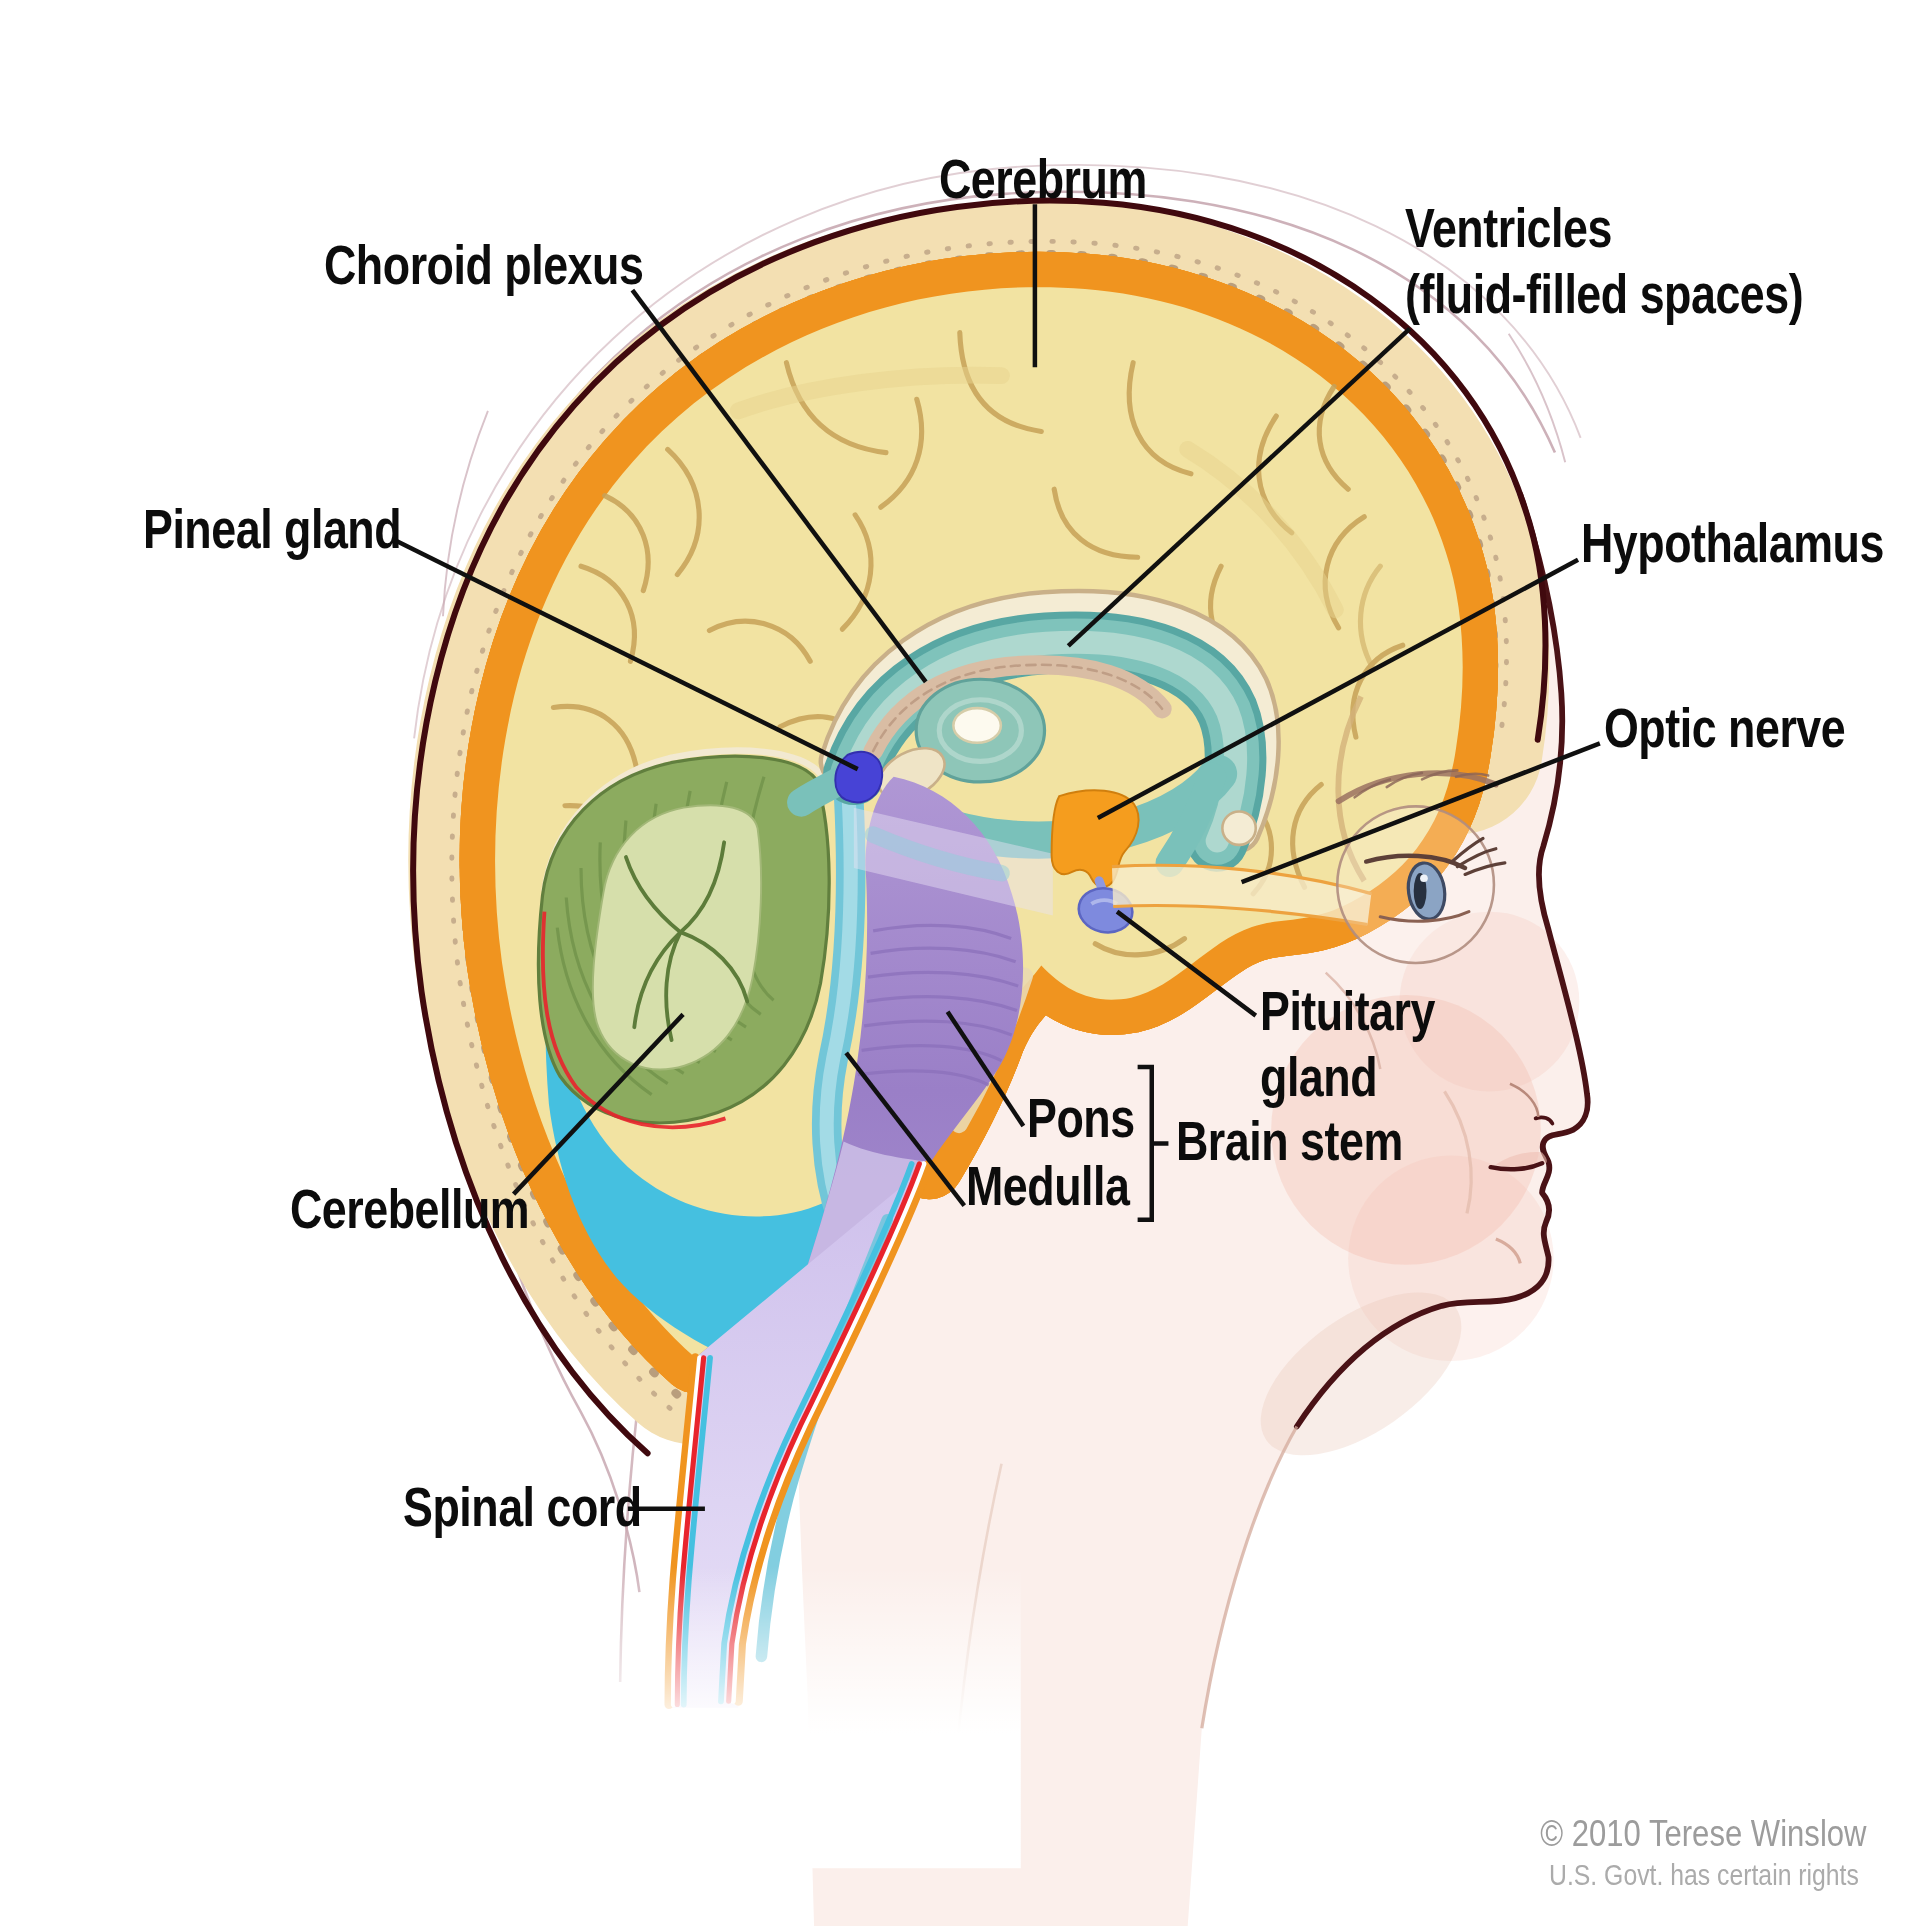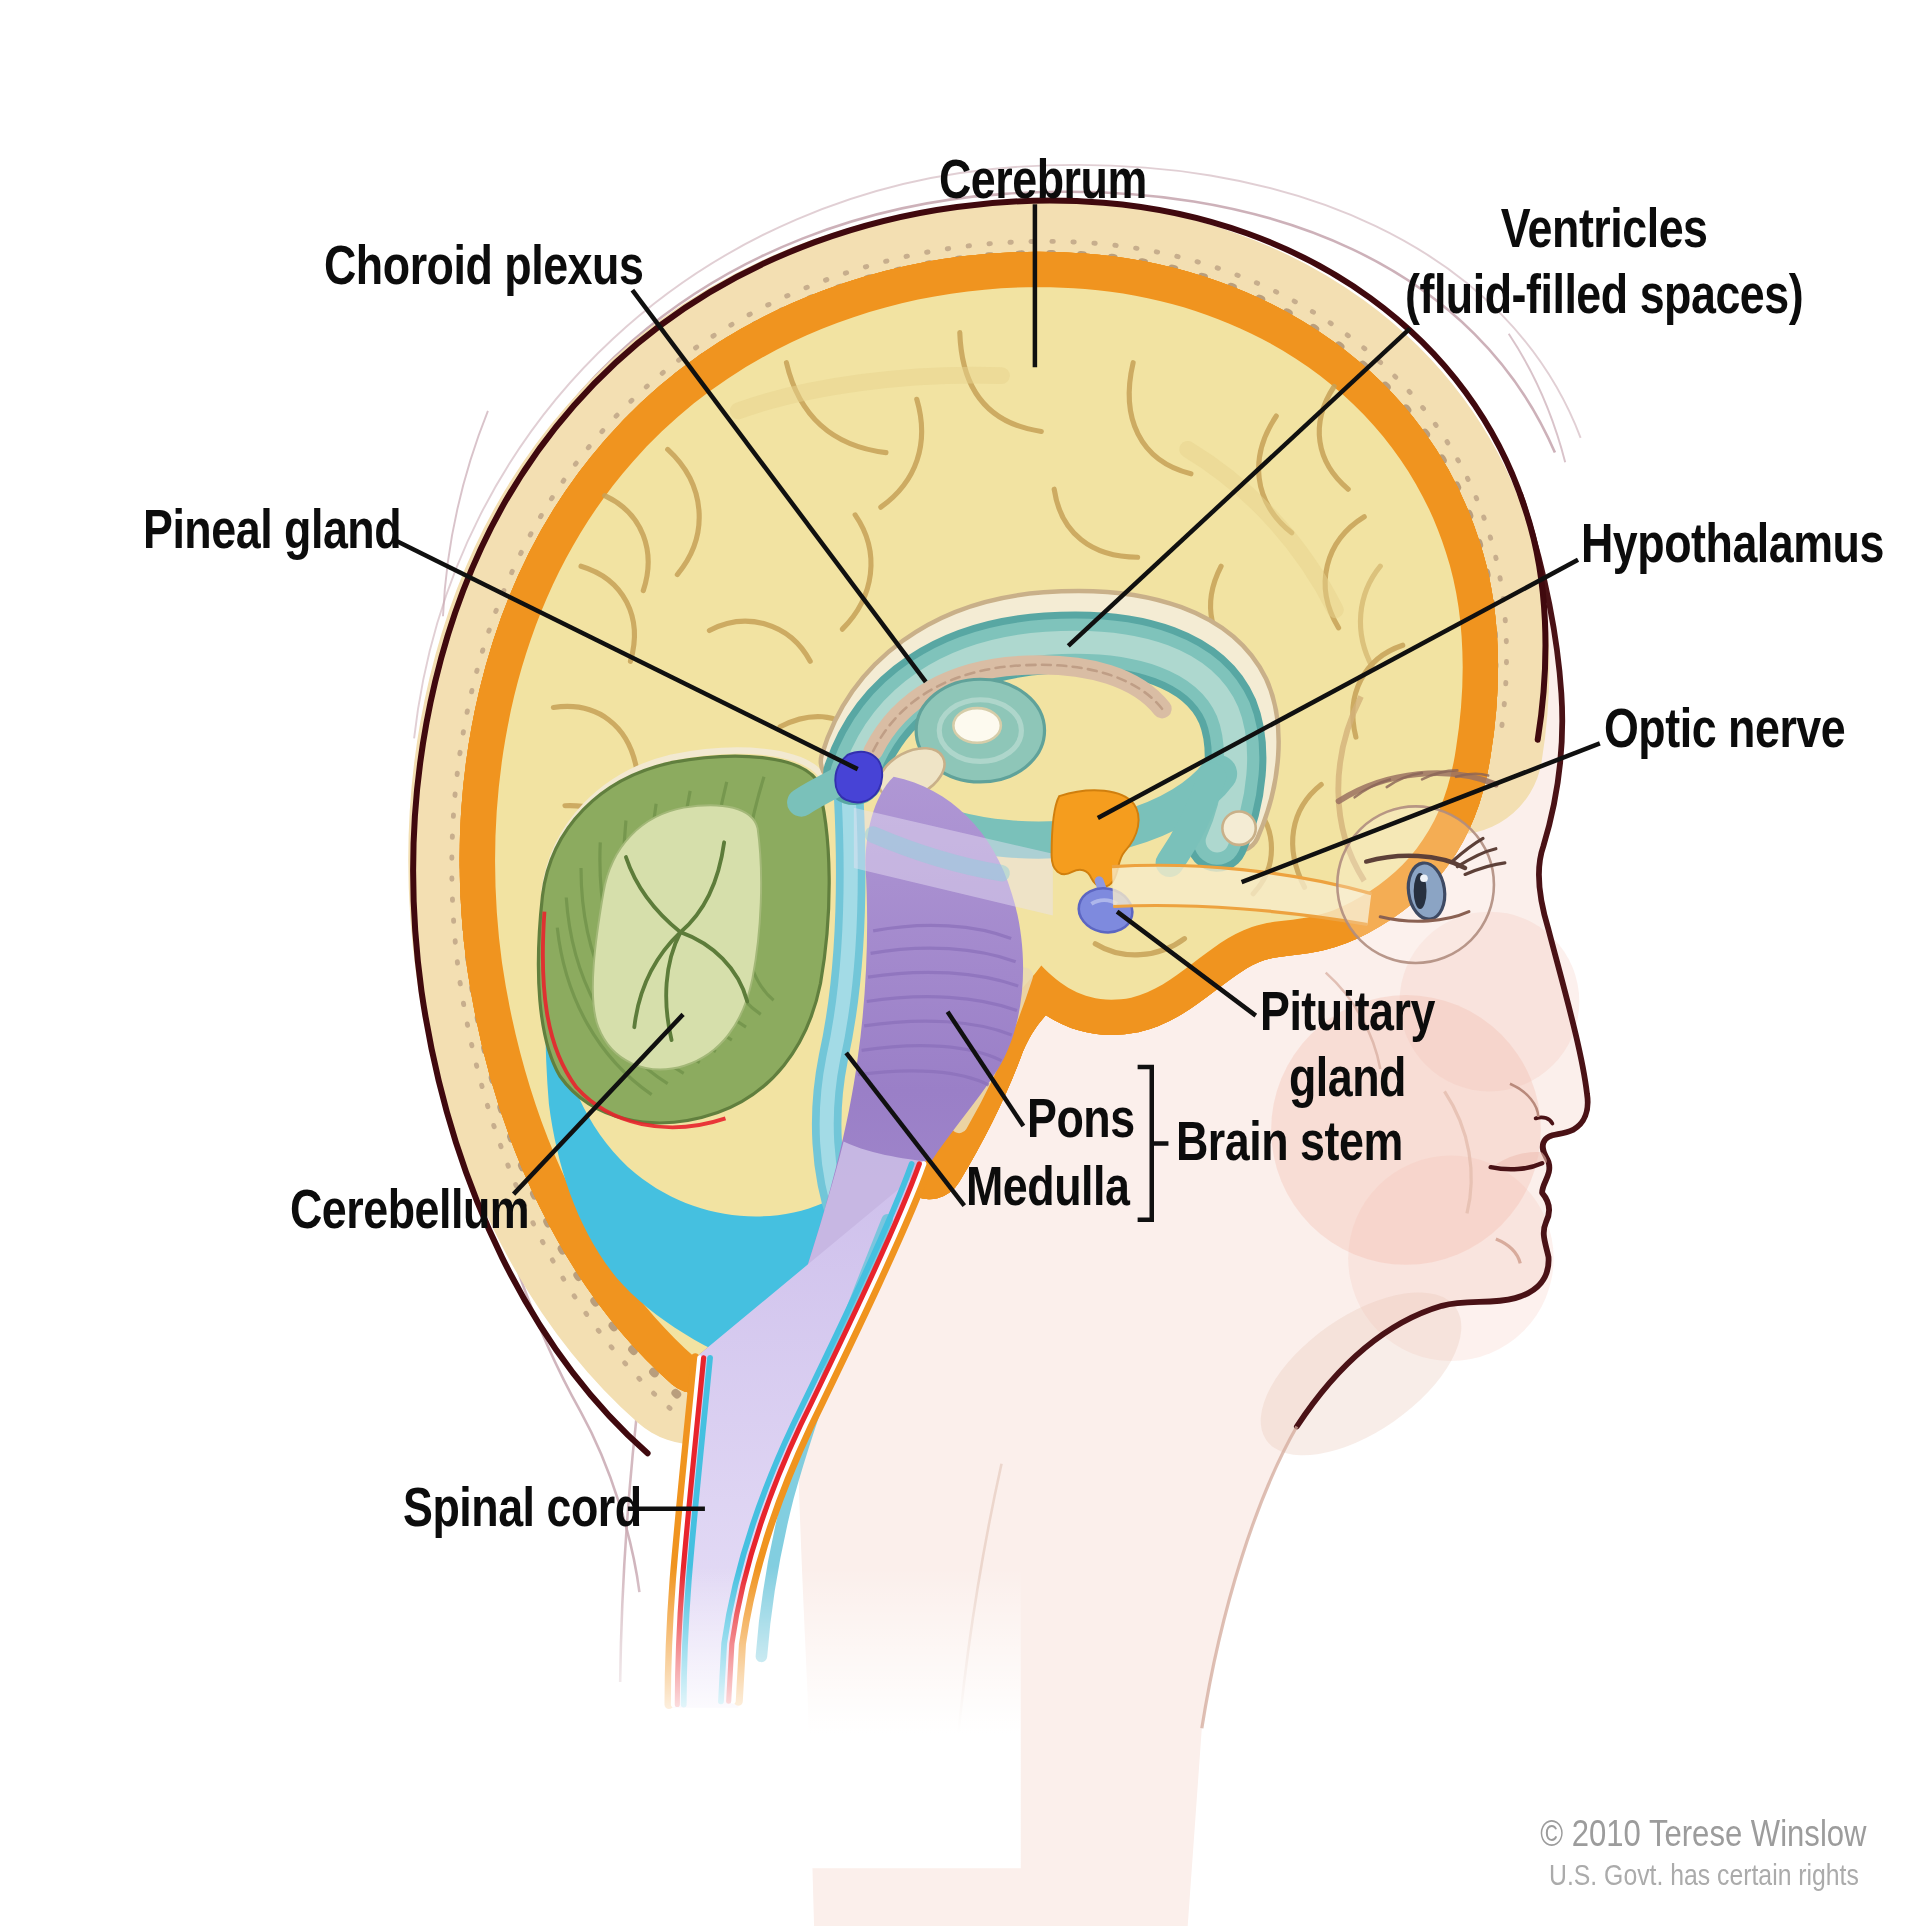--- a/index.html
+++ b/index.html
@@ -1,17 +1,17 @@
 <!DOCTYPE html>
 <html style="font-size:10.3px"><head>
 <meta charset="utf-8">
 <style>
   html,body{margin:0;padding:0;background:#fff;}
   .canvas{position:relative;width:1926px;height:1926px;background:#ffffff;overflow:hidden;
-          font-family:"Liberation Sans",sans-serif;text-align:center;}
+          font-family:"Liberation Sans",sans-serif;}
   .art{position:absolute;left:0;top:0;}
   .label{position:absolute;font-weight:bold;font-size:56px;line-height:1.18;color:#0c0c0c;
          letter-spacing:-0.6px;transform:scaleX(.8);transform-origin:left top;white-space:nowrap;}
   .credit-1{position:absolute;right:59px;top:1813px;font-size:37px;color:#9c9c9c;
             transform:scaleX(.84);transform-origin:right top;white-space:nowrap;}
   .credit-2{position:absolute;right:67px;top:1858px;font-size:29.5px;color:#ababab;
             transform:scaleX(.84);transform-origin:right top;white-space:nowrap;}
 </style>
 </head>
 <body>

